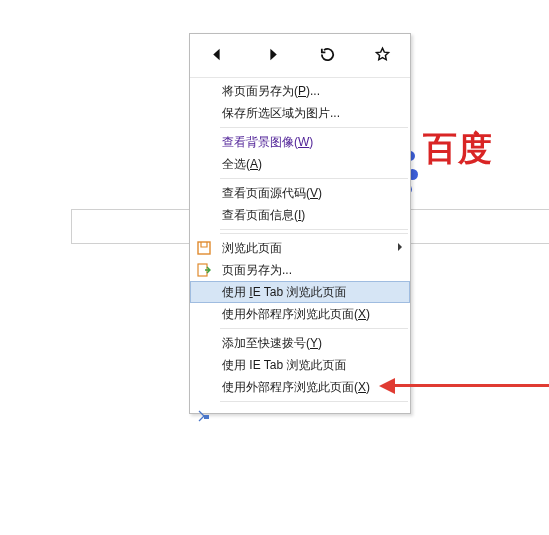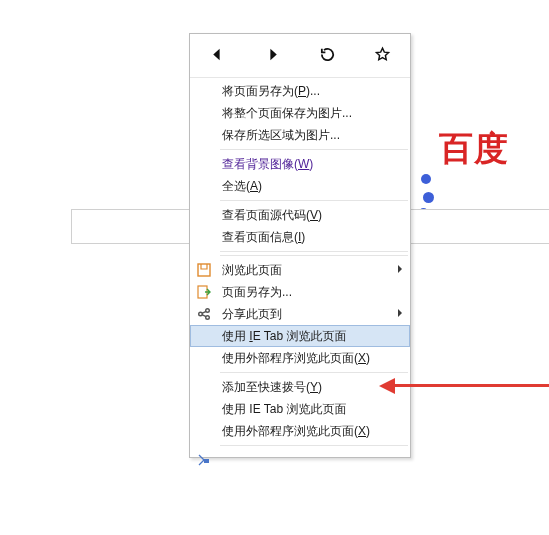--- a/index.html
+++ b/index.html
@@ -6,23 +6,23 @@
     margin: 0;
     width: 549px;
     height: 535px;
     position: relative;
     font-family: "Microsoft YaHei", sans-serif;
     background: #fff;
   }
   .baidu-logo {
     position: absolute;
     top: 126px;
-    left: 419px;
+    left: 403px;
     display: flex;
-    align-items: flex-end;
+    align-items: center;
   }
   .baidu-paw {
     width: 18px;
     position: relative;
     margin-right: 2px;
   }
   .baidu-paw span {
     position: absolute;
     background: #3d5fd8;
     border-radius: 50%;
@@ -153,23 +153,20 @@
           <path d="M12 3l2.6 5.6 6 .6-4.5 4.2 1.2 6-5.3-3-5.3 3 1.2-6L3.4 9.2l6-.6z"></path>
         </svg>
     </span>
   </div>
 
   <div class="menu-list">
     <div class="menu-item">
       <span>将页面另存为(</span><span class="u">P</span><span>)...</span>
     </div>
     <div class="menu-item">
-      <span>将整个页面保存为图片...</span>
-    </div>
-    <div class="menu-item">
       <span>保存所选区域为图片...</span>
     </div>
     <div class="sep"></div>
     <div class="menu-item disabled">
       <span>查看背景图像(</span><span class="u">W</span><span>)</span>
     </div>
     <div class="menu-item">
       <span>全选(</span><span class="u">A</span><span>)</span>
     </div>
     <div class="sep"></div>
@@ -193,32 +190,20 @@
     </div>
     <div class="menu-item">
       <span class="icon">
         <svg width="14" height="14" viewBox="0 0 14 14">
             <rect x="1" y="1" width="9" height="12" fill="none" stroke="#e08a2e" stroke-width="1.2"></rect>
             <path d="M10 4l3 3-3 3M13 7h-5" fill="none" stroke="#3fa13f" stroke-width="1.4"></path>
           </svg>
       </span>
       <span>页面另存为...</span>
     </div>
-    <div class="menu-item">
-      <span class="icon">
-        <svg width="14" height="14" viewBox="0 0 14 14" fill="none" stroke="#555" stroke-width="1.4">
-            <circle cx="3.5" cy="7" r="1.8"></circle>
-            <circle cx="10.5" cy="3.5" r="1.8"></circle>
-            <circle cx="10.5" cy="10.5" r="1.8"></circle>
-            <path d="M5 6.3l4-2M5 7.7l4 2"></path>
-          </svg>
-      </span>
-      <span>分享此页到</span>
-      <span class="submenu-arrow"></span>
-    </div>
     <div class="menu-item highlighted">
       <span>使用 </span><span class="u">I</span><span>E Tab 浏览此页面</span>
     </div>
     <div class="menu-item">
       <span>使用外部程序浏览此页面(</span><span class="u">X</span><span>)</span>
     </div>
     <div class="sep"></div>
     <div class="menu-item">
       <span>添加至快速拨号(</span><span class="u">Y</span><span>)</span>
     </div>

